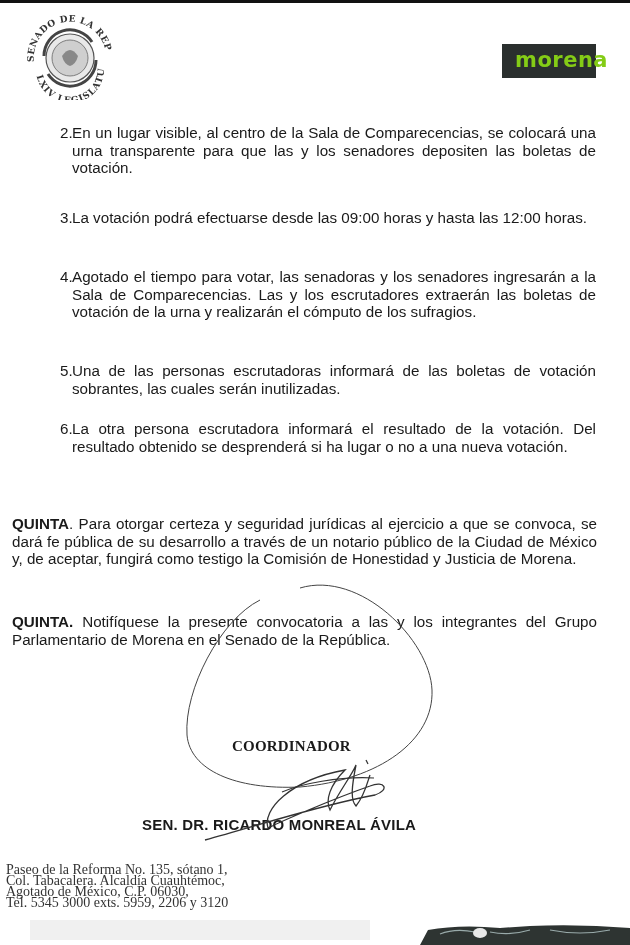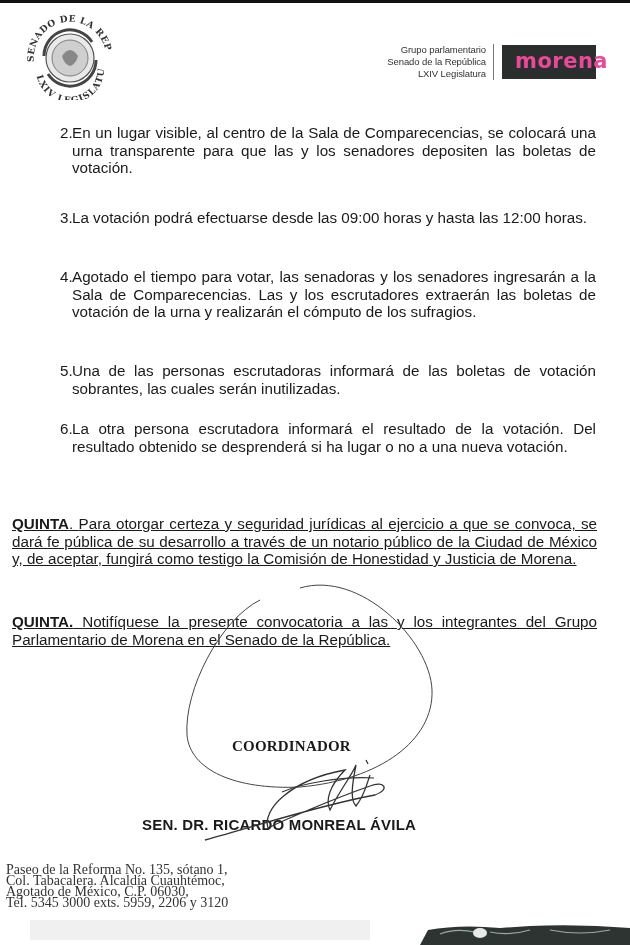--- a/index.html
+++ b/index.html
@@ -39,21 +39,21 @@
       line-height: 12px;
       color: #333;
       padding-right: 7px;
       border-right: 1px solid #777;
       margin-right: 8px;
       letter-spacing: -0.1px;
     }
     .party-text div { white-space: nowrap; }
     .morena-logo {
       background: #2a2f2e;
-      color: #ec4899;
+      color: #84cc16;
       font-family: "DejaVu Sans", sans-serif;
       font-weight: bold;
       font-size: 21px;
       padding: 4px 13px 16px 13px;
       letter-spacing: 0.5px;
       width: 94px;
       text-align: center;
       box-sizing: border-box;
       height: 34px;
       line-height: 24px;
@@ -81,21 +81,20 @@
       text-align-last: left;
     }
     .para {
       position: absolute;
       left: 12px;
       width: 585px;
       font-size: 15.2px;
       line-height: 17.5px;
       text-align: justify;
       text-align-last: left;
-      text-decoration: underline;
     }
     .para b { font-weight: bold; }
     .sign-title {
       position: absolute;
       left: 232px; top: 738px;
       font-weight: bold;
       font-size: 15px;
       letter-spacing: 0.2px;
       font-family: Liberation Serif, serif;
     }
@@ -150,25 +149,20 @@
   <path d="M74 48 A 26 26 0 0 1 26 62" fill="none" stroke="#444" stroke-width="3"></path>
   <text font-family="DejaVu Serif, serif" font-size="9" font-weight="bold" fill="#333" letter-spacing="0.5">
     <textPath href="#arcTop">SENADO DE LA REPÚBLICA</textPath>
   </text>
   <text font-family="DejaVu Serif, serif" font-size="9" font-weight="bold" fill="#333" letter-spacing="1">
     <textPath href="#arcBot" startOffset="8">LXIV LEGISLATURA</textPath>
   </text>
 </svg>
 
 <div class="party-block">
-  <div class="party-text">
-    <div>Grupo parlamentario</div>
-    <div>Senado de la República</div>
-    <div>LXIV Legislatura</div>
-  </div>
   <div class="morena-logo">morena</div>
 </div>
 
 <div class="list">
   <div class="list-item" style="top:124px">
     <span class="list-num">2.</span>
     <div class="list-text">En un lugar visible, al centro de la Sala de Comparecencias, se colocará una urna transparente para que las y los senadores depositen las boletas de votación.</div>
   </div>
   <div class="list-item" style="top:209px">
     <span class="list-num">3.</span>

